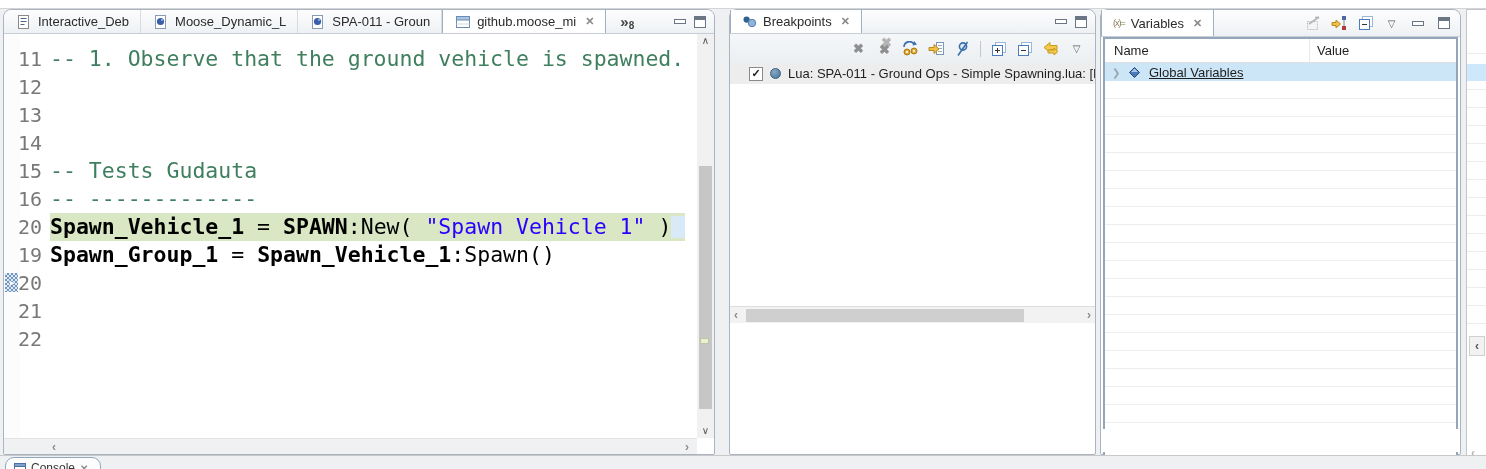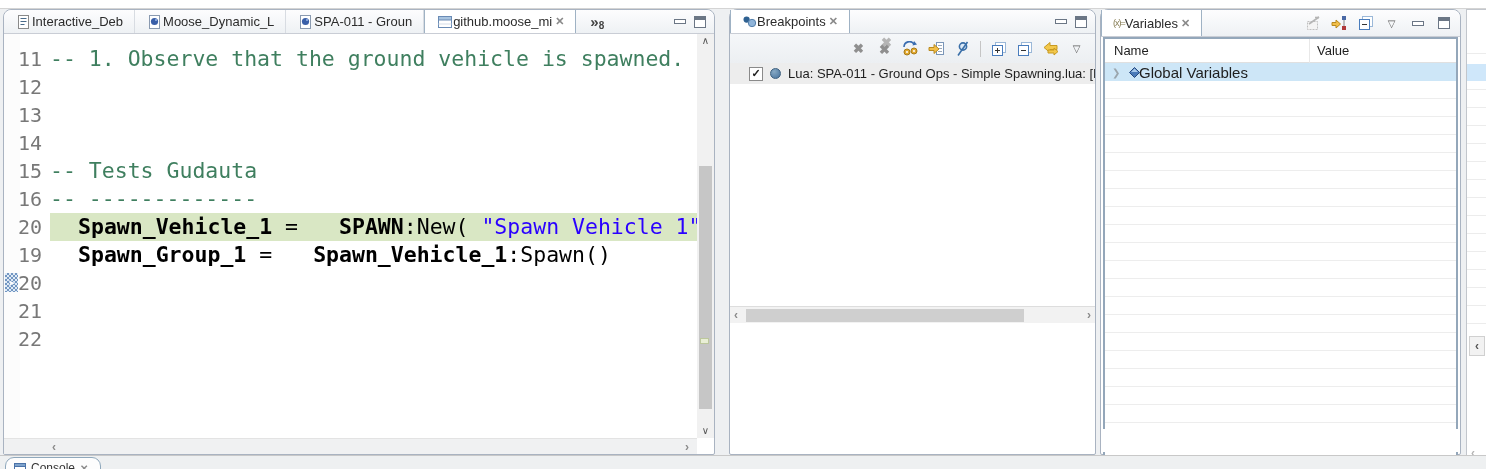--- a/index.html
+++ b/index.html
@@ -6,42 +6,42 @@
   html,body { width:1486px; height:469px; overflow:hidden; }
   body { position:relative; background:#eef0f2; font-family:"Liberation Sans", sans-serif; color:#1e1e1e; }
 
   
   #top-strip { position:absolute; left:0; top:0; width:1486px; height:9px; background:#ffffff; border-bottom:1px solid #d4d4d4; }
 
   
   .panel { position:absolute; top:9px; height:446px; background:#fff; border:1px solid #a9b3c1; border-radius:8px 8px 2px 2px; }
   .tabbar { position:absolute; left:0; top:0; right:0; height:24px; display:flex; align-items:stretch;
             background:linear-gradient(#fdfdfe,#eef1f4); border-bottom:1px solid #c9cdd5; border-radius:8px 8px 0 0; }
-  .tab { display:flex; align-items:center; padding:0 11px; font-size:13px; color:#2b2b2b;
+  .tab { display:flex; align-items:center; gap:6px; padding:0 11px; font-size:13px; color:#2b2b2b;
          border-right:1px solid #d8dce2; white-space:nowrap; }
   .tab.active { background:#fff; border-right:1px solid #9fb2c4; border-left:1px solid #9fb2c4;justify-content:flex-end; }
   .tab .close-x { font-size:11px; color:#8a8a8a; font-weight:bold; margin-left:3px; }
   .winbtns { margin-left:auto; display:flex; align-items:center; gap:8px; padding-right:8px; }
   .btn-min { width:12px; height:5px; border:1px solid #6b7685; background:#fff; }
   .btn-max { width:12px; height:12px; border:1px solid #6b7685; background:#fff; position:relative; }
   .btn-max::before { content:""; position:absolute; left:0; top:0; right:0; height:3px; background:#6b7685; }
 
   
   #editor-panel { left:3px; width:712px; }
   .more-tabs { display:flex; align-items:flex-start; padding:3px 6px 0 14px; color:#444; font-size:15px; font-weight:bold; }
   .more-tabs .cnt { font-size:10px; margin-top:7px; }
   #editor-content { position:absolute; left:0; top:24px; right:0; bottom:16px; background:#fff; overflow:hidden; }
   #ruler { position:absolute; left:0; top:0; width:16px; bottom:0; background:#fcfcfc; }
   #lines { position:absolute; left:0; top:0; right:17px; bottom:0; padding-top:11px; overflow:hidden; }
   .crow { display:flex; height:28px; }
   .lnum { width:46px; flex:none; text-align:right; padding-right:8px; color:#787878;
           font:20px/28px "DejaVu Sans Mono", monospace; }
   .lcode { font:21.5px/28px "DejaVu Sans Mono", monospace; white-space:pre; color:#000; }
   .seg-c { color:#3f7f5f; }
-  .seg-b { font-weight:bold;padding-left:28px; }
+  .seg-b { font-weight:bold; }
   .seg-s { color:#2a00ff; }
   .crow.hl .lcode { background:#d9e7c4; }
   .crow.hl .lcode::after { content:""; display:inline-block; width:14px; height:22px; vertical-align:-4px; background:#d8e9f8; }
   #ip-marker { position:absolute; left:1px; top:239px; width:13px; height:19px;
                background:repeating-conic-gradient(#7296c2 0% 25%, #dfeaf5 0% 50%) 0 0/4px 4px;
                display:flex; align-items:center; justify-content:center; }
   #ip-marker span { color:#ffffff; font-size:9px; text-shadow:0 0 1px #3a6db0; }
 
   
   #ed-vscroll { position:absolute; right:0; top:24px; width:17px; bottom:16px; background:#f1f1f1; }
@@ -79,21 +79,21 @@
   #var-head { position:absolute; left:0; right:0; top:0; height:24px; background:#fff; border-bottom:1px solid #e0e0e0; }
   #var-head .col { position:absolute; top:0; font-size:13px; line-height:24px; color:#1e1e1e; }
   #col-name { left:9px; } #col-value { left:212px; }
   #var-vline { position:absolute; left:204px; top:0; bottom:17px; width:1px; background:#e8e8e8; }
   #var-body { position:absolute; left:0; right:0; top:24px; bottom:17px; overflow:hidden;
               background:repeating-linear-gradient(to bottom, #ffffff 0 17px, #ededed 17px 18px); }
   .var-row { position:relative; height:18px; display:flex; align-items:center; }
   .var-row.selected { background:#cde6f7; }
   .var-expander { position:absolute; left:7px; color:#9aa5ad; font-size:10px; }
   .var-diamond { position:absolute; left:24px; width:10px; height:10px; }
-  .var-label { position:absolute; left:34px; font-size:15px; white-space:nowrap; }
+  .var-label { position:absolute; left:44px; font-size:13px; white-space:nowrap;text-decoration:underline; }
   #var-hscroll { position:absolute; left:0; right:0; bottom:0; height:17px; background:#f1f1f1; border-top:1px solid #dddddd; }
   #var-hthumb { position:absolute; left:14px; top:2px; width:280px; height:13px; background:#c9c9c9; }
   #var-below { position:absolute; left:2px; right:2px; top:419px; bottom:2px; background:#fff; }
 
   
   #right-strip { position:absolute; left:1466px; top:9px; width:20px; height:446px; background:#fff;
                  border-left:1px solid #c2c6cc; border-top:1px solid #c2c6cc; }
   #rs-lines { position:absolute; left:0; right:0; top:26px; height:290px;
               background:repeating-linear-gradient(to bottom, #ffffff 0 17px, #ececec 17px 18px); }
   #rs-sel { position:absolute; left:0; right:0; top:54px; height:17px; background:#cfe7fa; }

